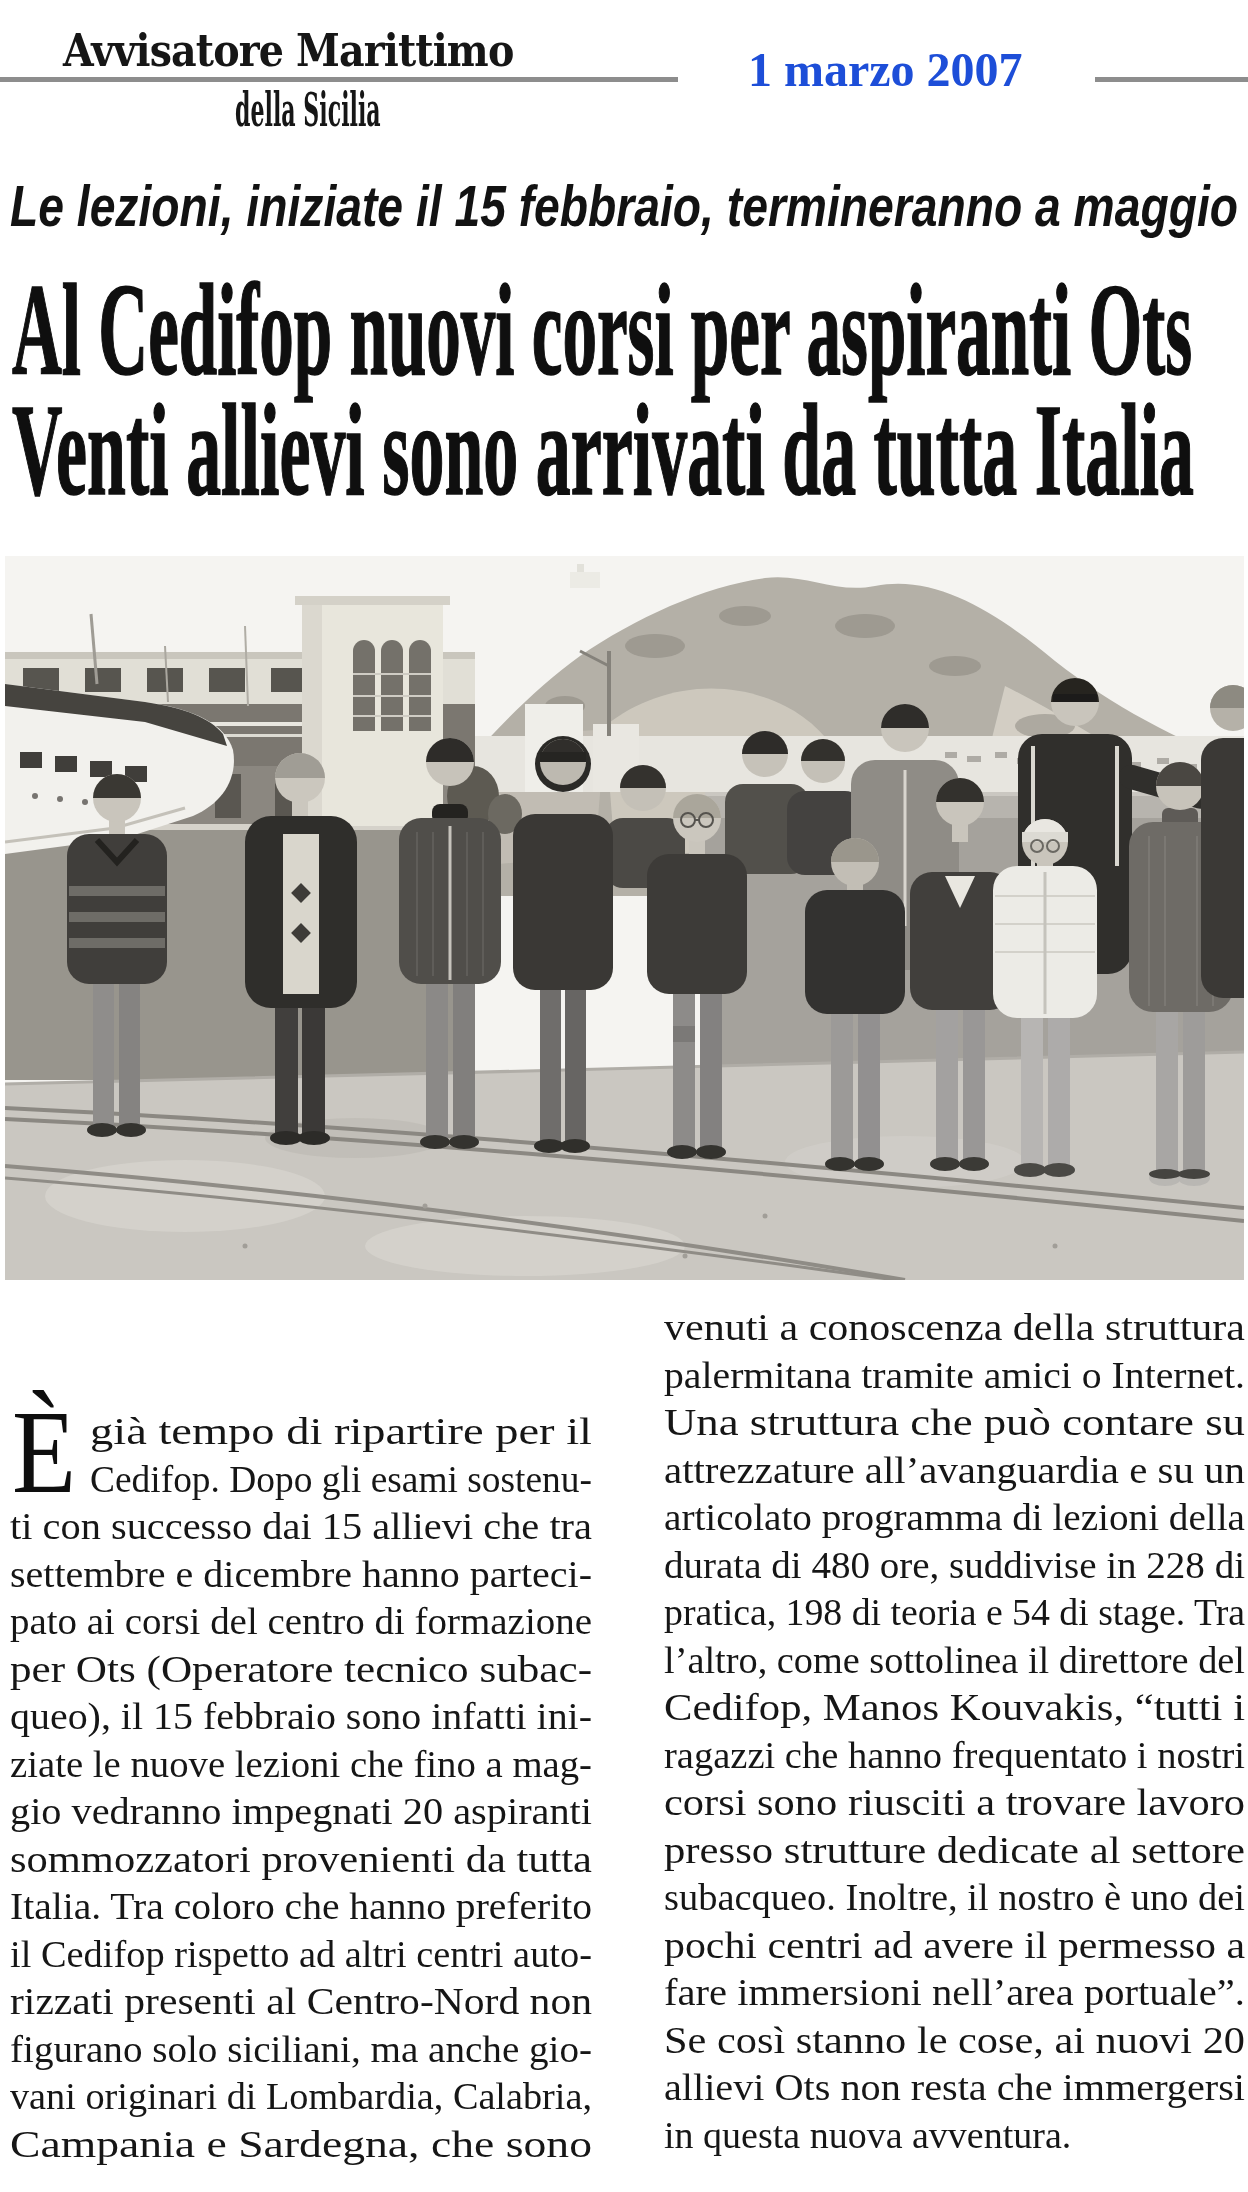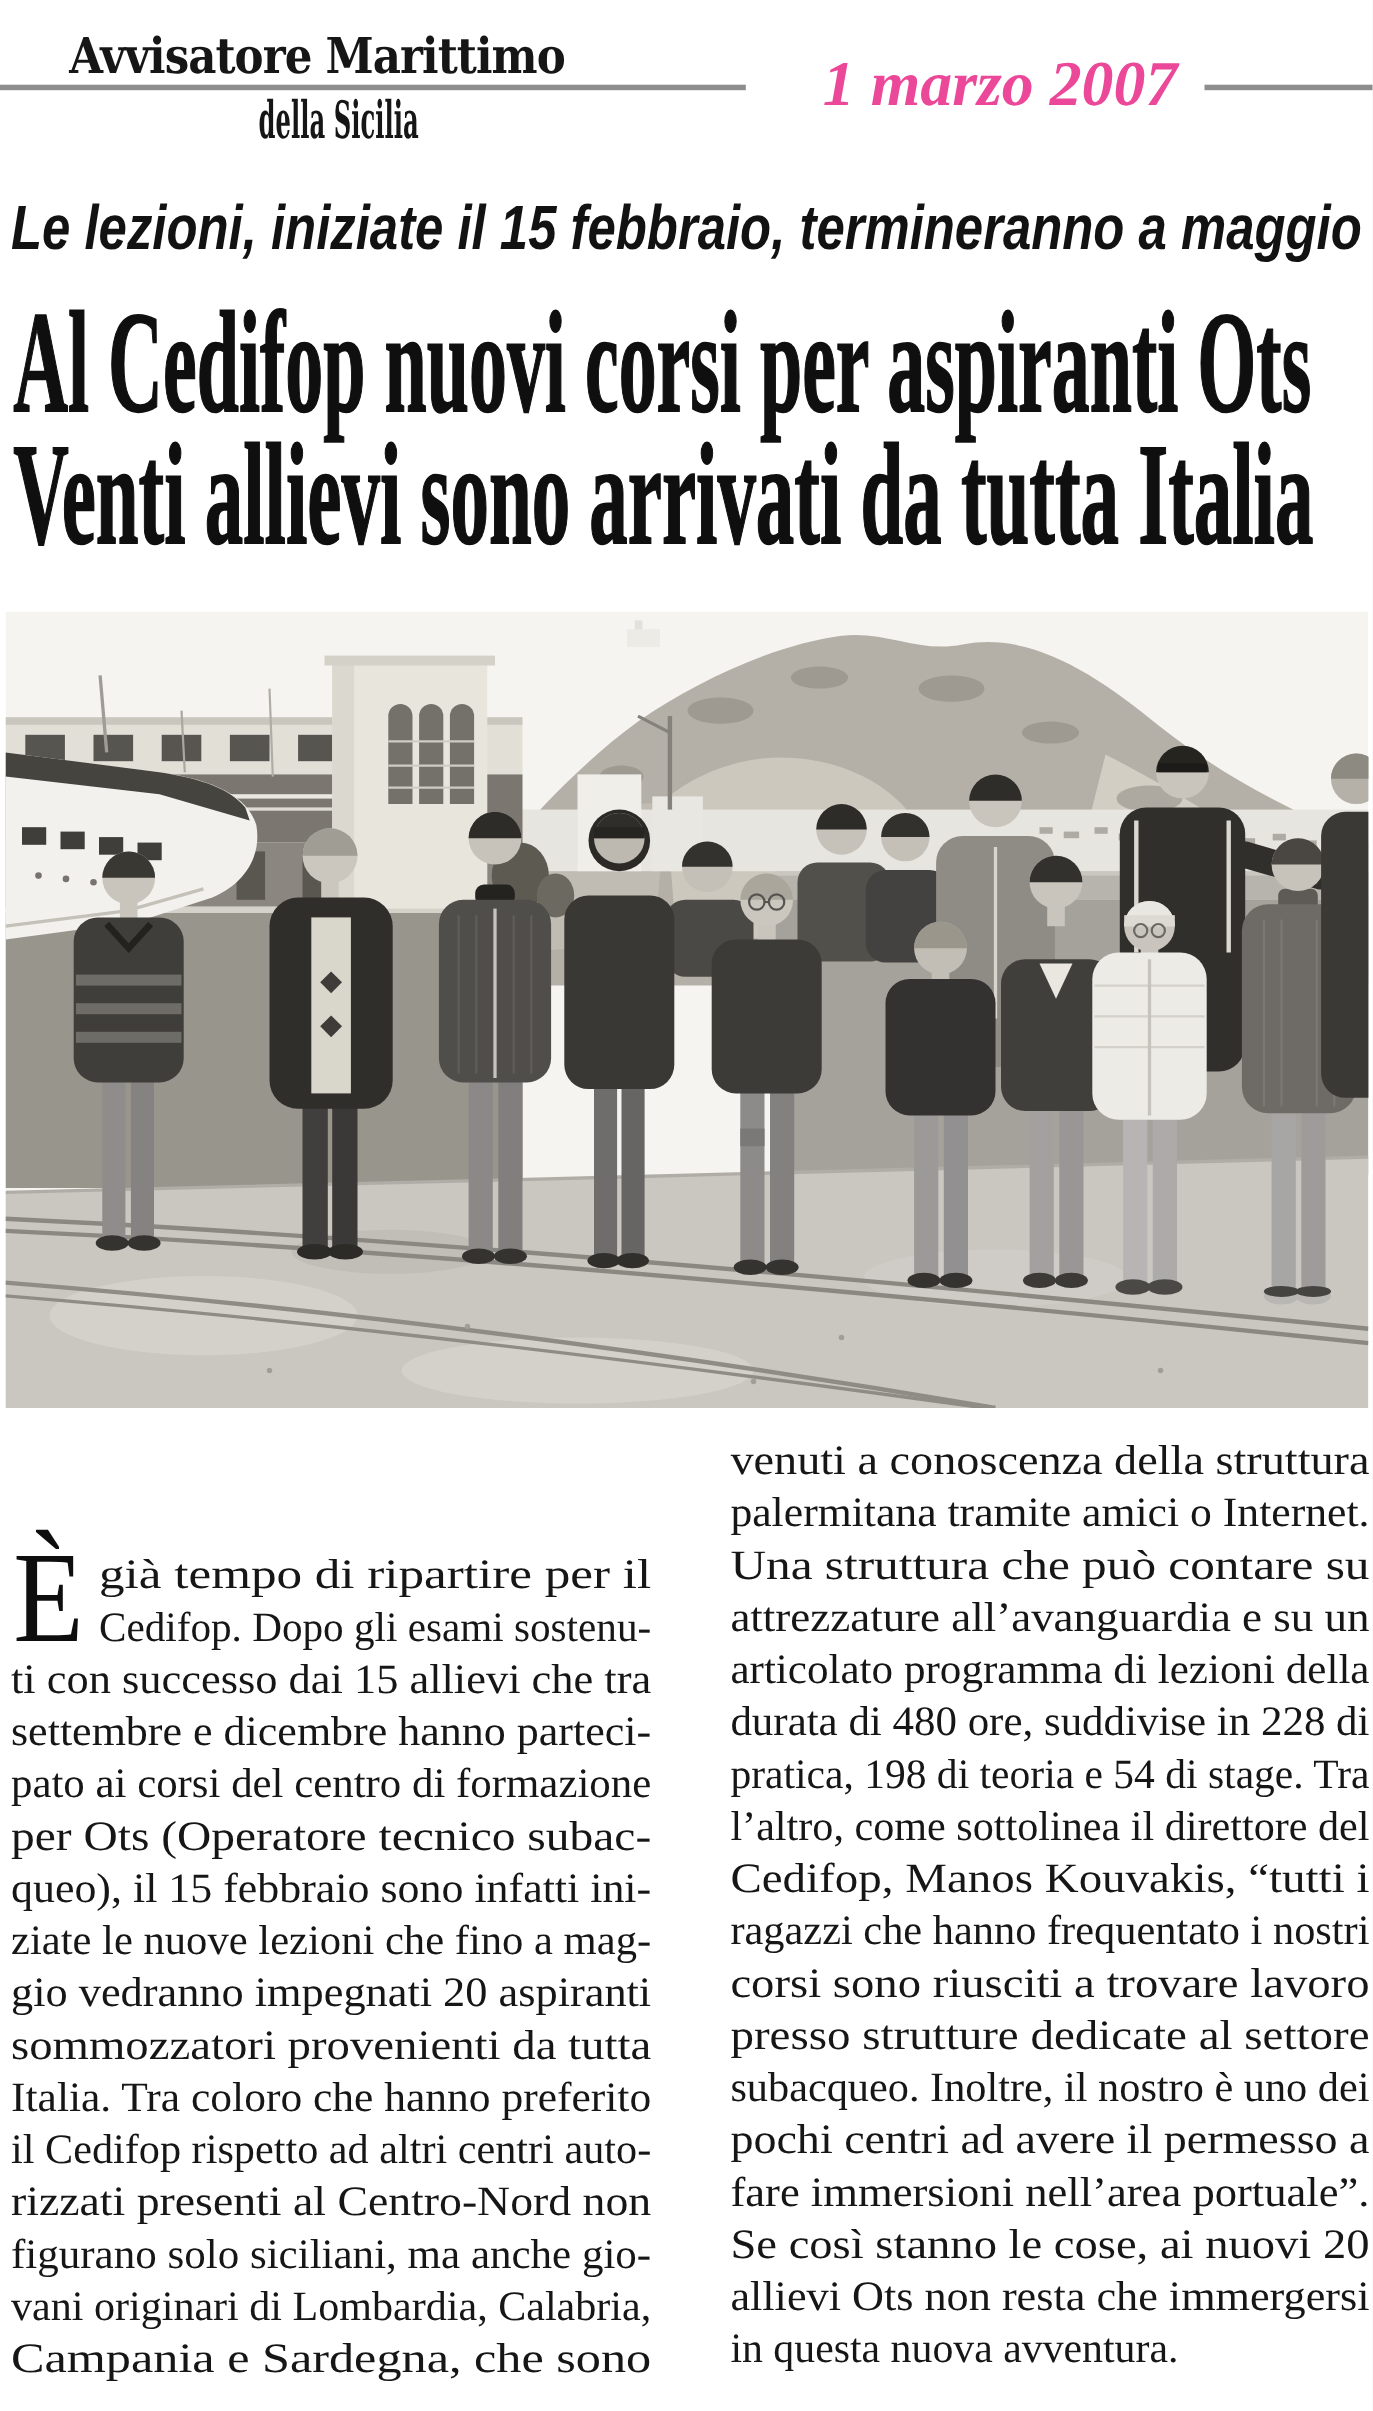--- a/index.html
+++ b/index.html
@@ -19,22 +19,22 @@
   .rule-left{left:0;width:678px;}
   .rule-right{left:1095px;width:153px;}
   .masthead-sub{position:absolute;left:63px;top:82px;width:490px;text-align:center;}
   .masthead-sub span{
     display:inline-block;font-family:"DejaVu Serif", serif;font-weight:bold;
     font-size:47px;white-space:nowrap;color:#161616;
     transform:scaleX(0.47);transform-origin:center top;
   }
   .issue-date{
     position:absolute;left:748px;top:42px;
-    font-family:"Liberation Serif", serif;font-style:italic;font-weight:bold;
-    font-size:58px;white-space:nowrap;color:#ec4899;
+    font-family:"Liberation Serif", serif;font-weight:bold;
+    font-size:48px;white-space:nowrap;color:#1d4ed8;
   }
   
   .kicker-svg{position:absolute;left:0;top:172px;}
   .kicker-svg text{
     font-family:"Liberation Sans", sans-serif;font-weight:bold;font-style:italic;
     font-size:57px;fill:#121212;
   }
   .headline-svg{position:absolute;left:0;top:248px;}
   .headline-svg text{
     font-family:"Liberation Serif", serif;font-weight:bold;

